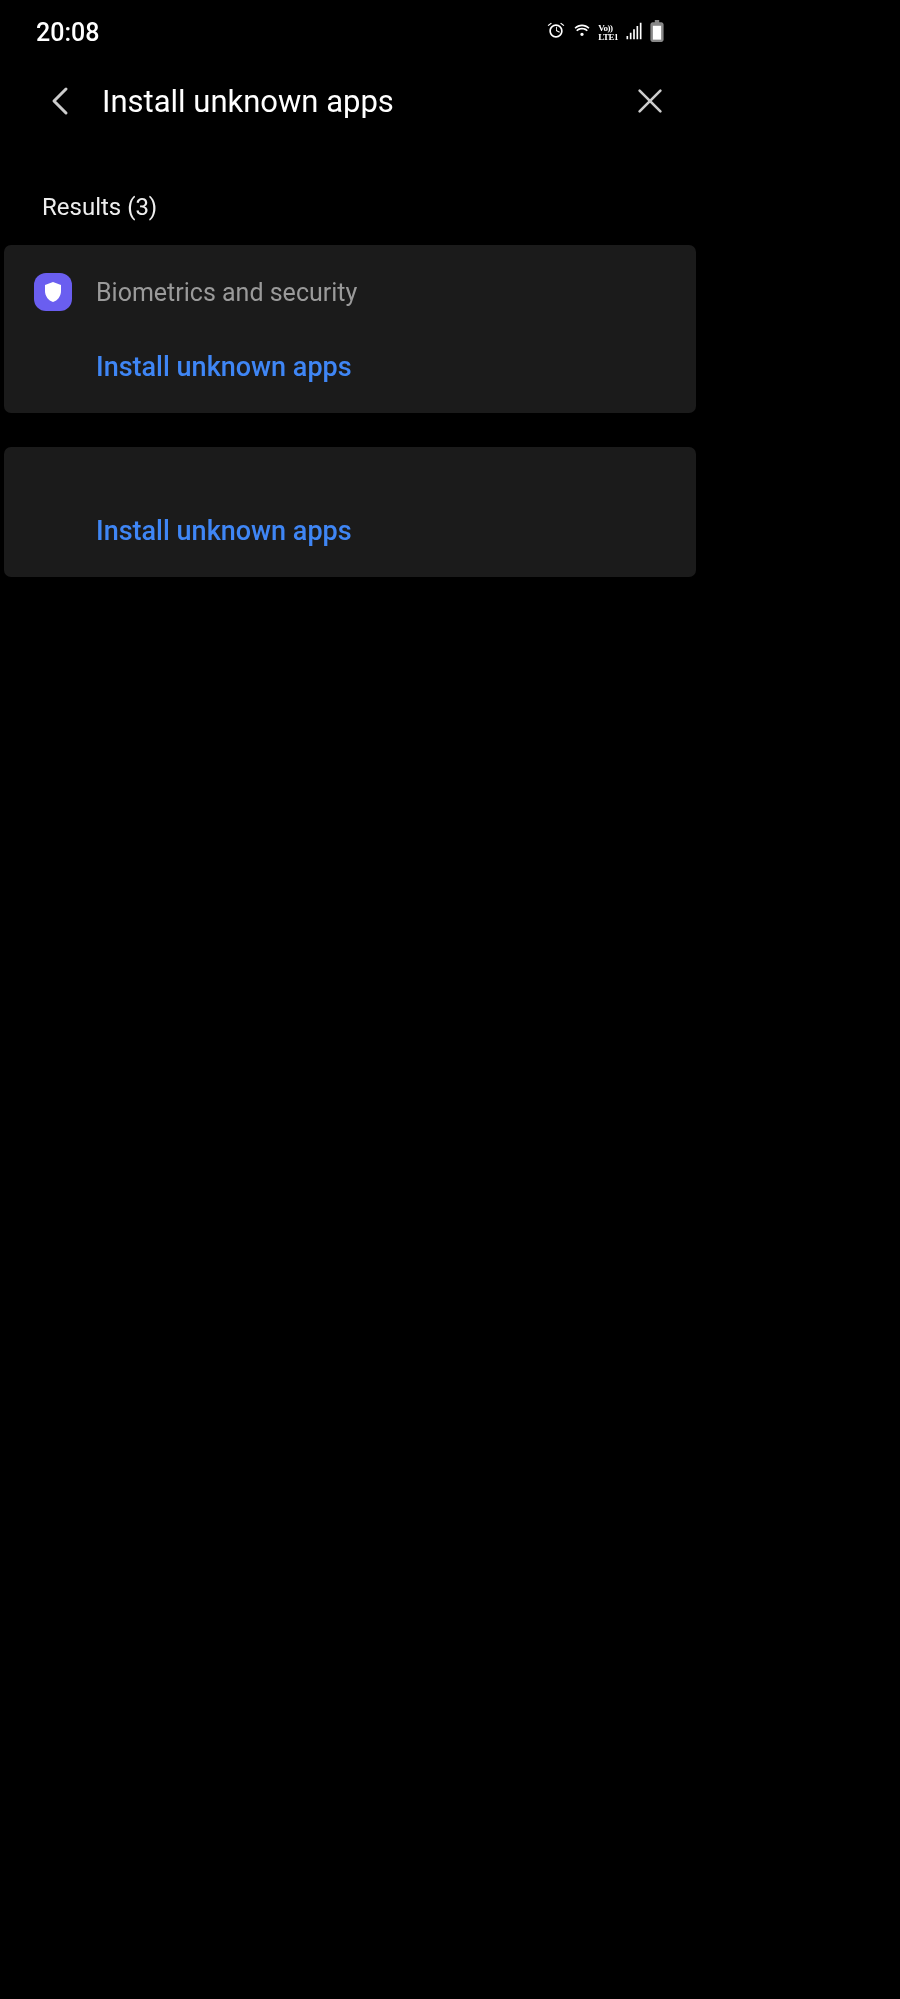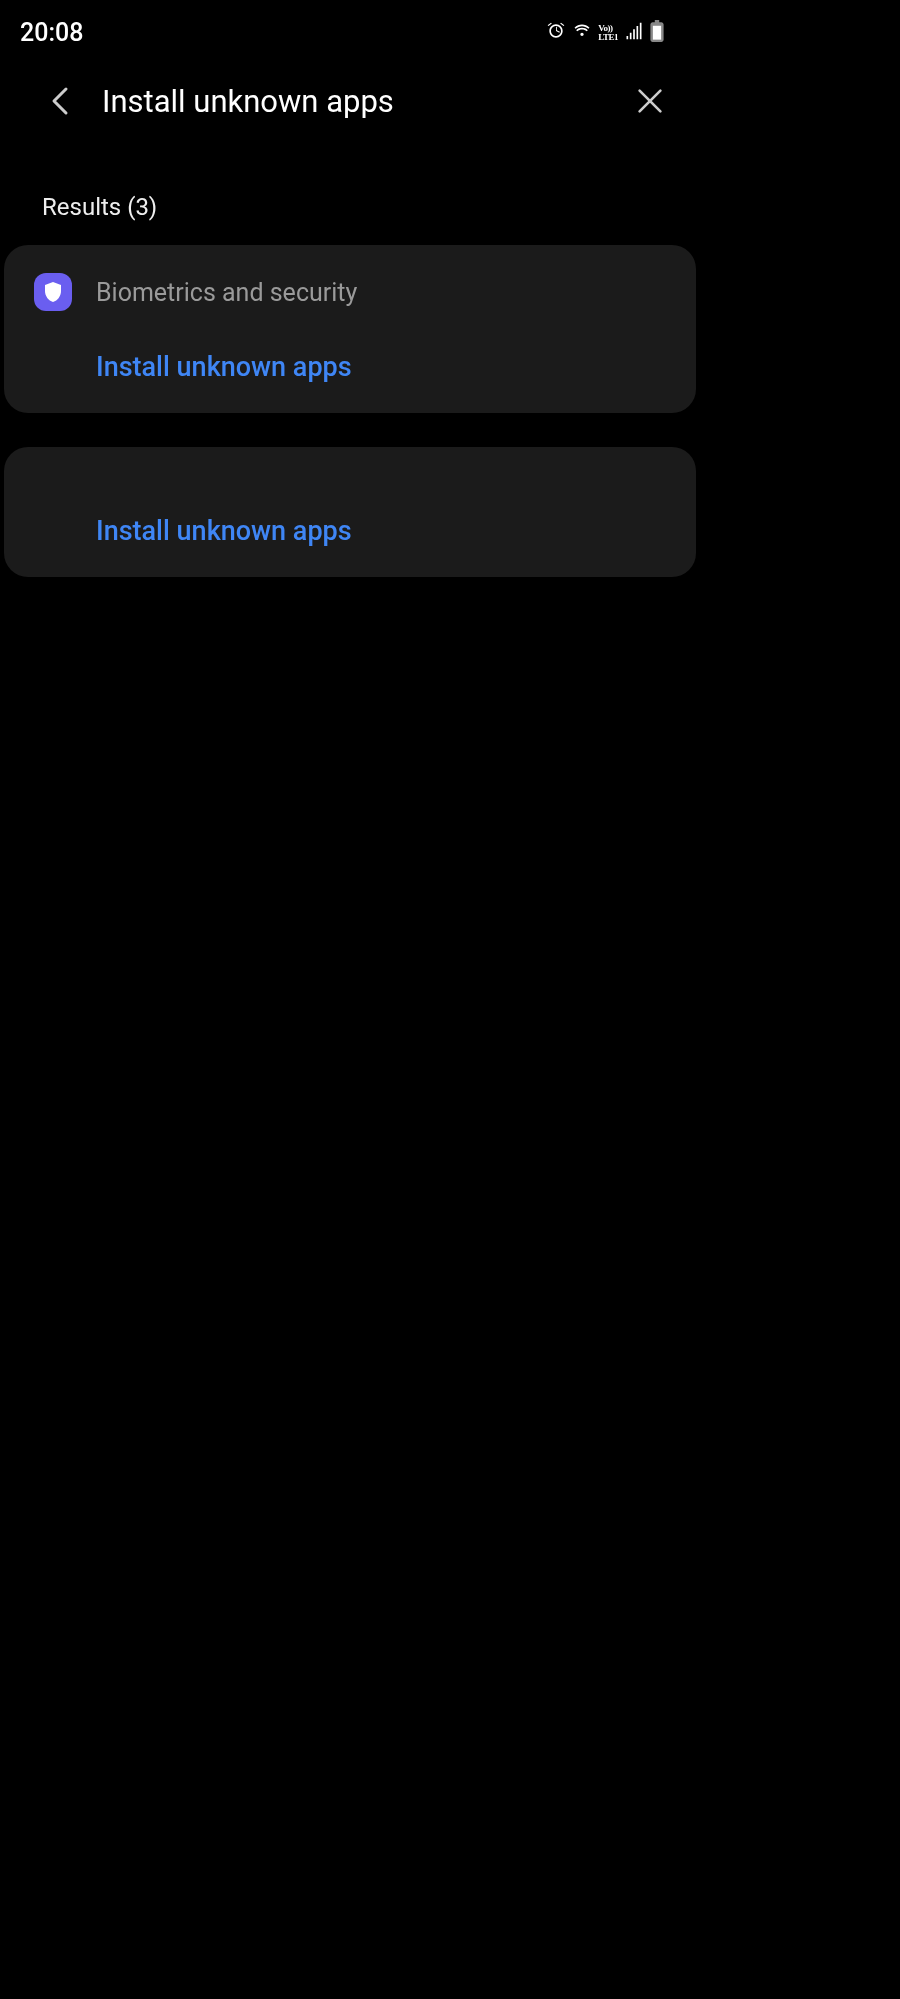--- a/index.html
+++ b/index.html
@@ -18,21 +18,21 @@
     .device-frame {
       width: 700px;
       height: 100%;
       margin: 0;
       background: #000;
     }
     .status-bar {
       display: flex;
       justify-content: space-between;
       align-items: center;
-      padding: 18px 36px 10px 20px;
+      padding: 18px 36px 10px 36px;
     }
     .status-time {
       font-size: 25px;
       font-weight: 500;
       color: #fff;
     }
     .status-icons {
       display: flex;
       align-items: center;
       gap: 6px;
@@ -73,21 +73,21 @@
       font-size: 24px;
       color: #eee;
       padding: 52px 0 24px 42px;
       font-weight: 400;
     }
     .cards {
       padding: 0 4px;
     }
     .card {
       background: #1b1b1b;
-      border-radius: 24px;
+      border-radius: 7px;
       padding: 28px 30px 30px 30px;
       margin-bottom: 34px;
     }
     .card-header {
       display: flex;
       align-items: center;
       gap: 24px;
     }
     .app-icon {
       width: 38px;

